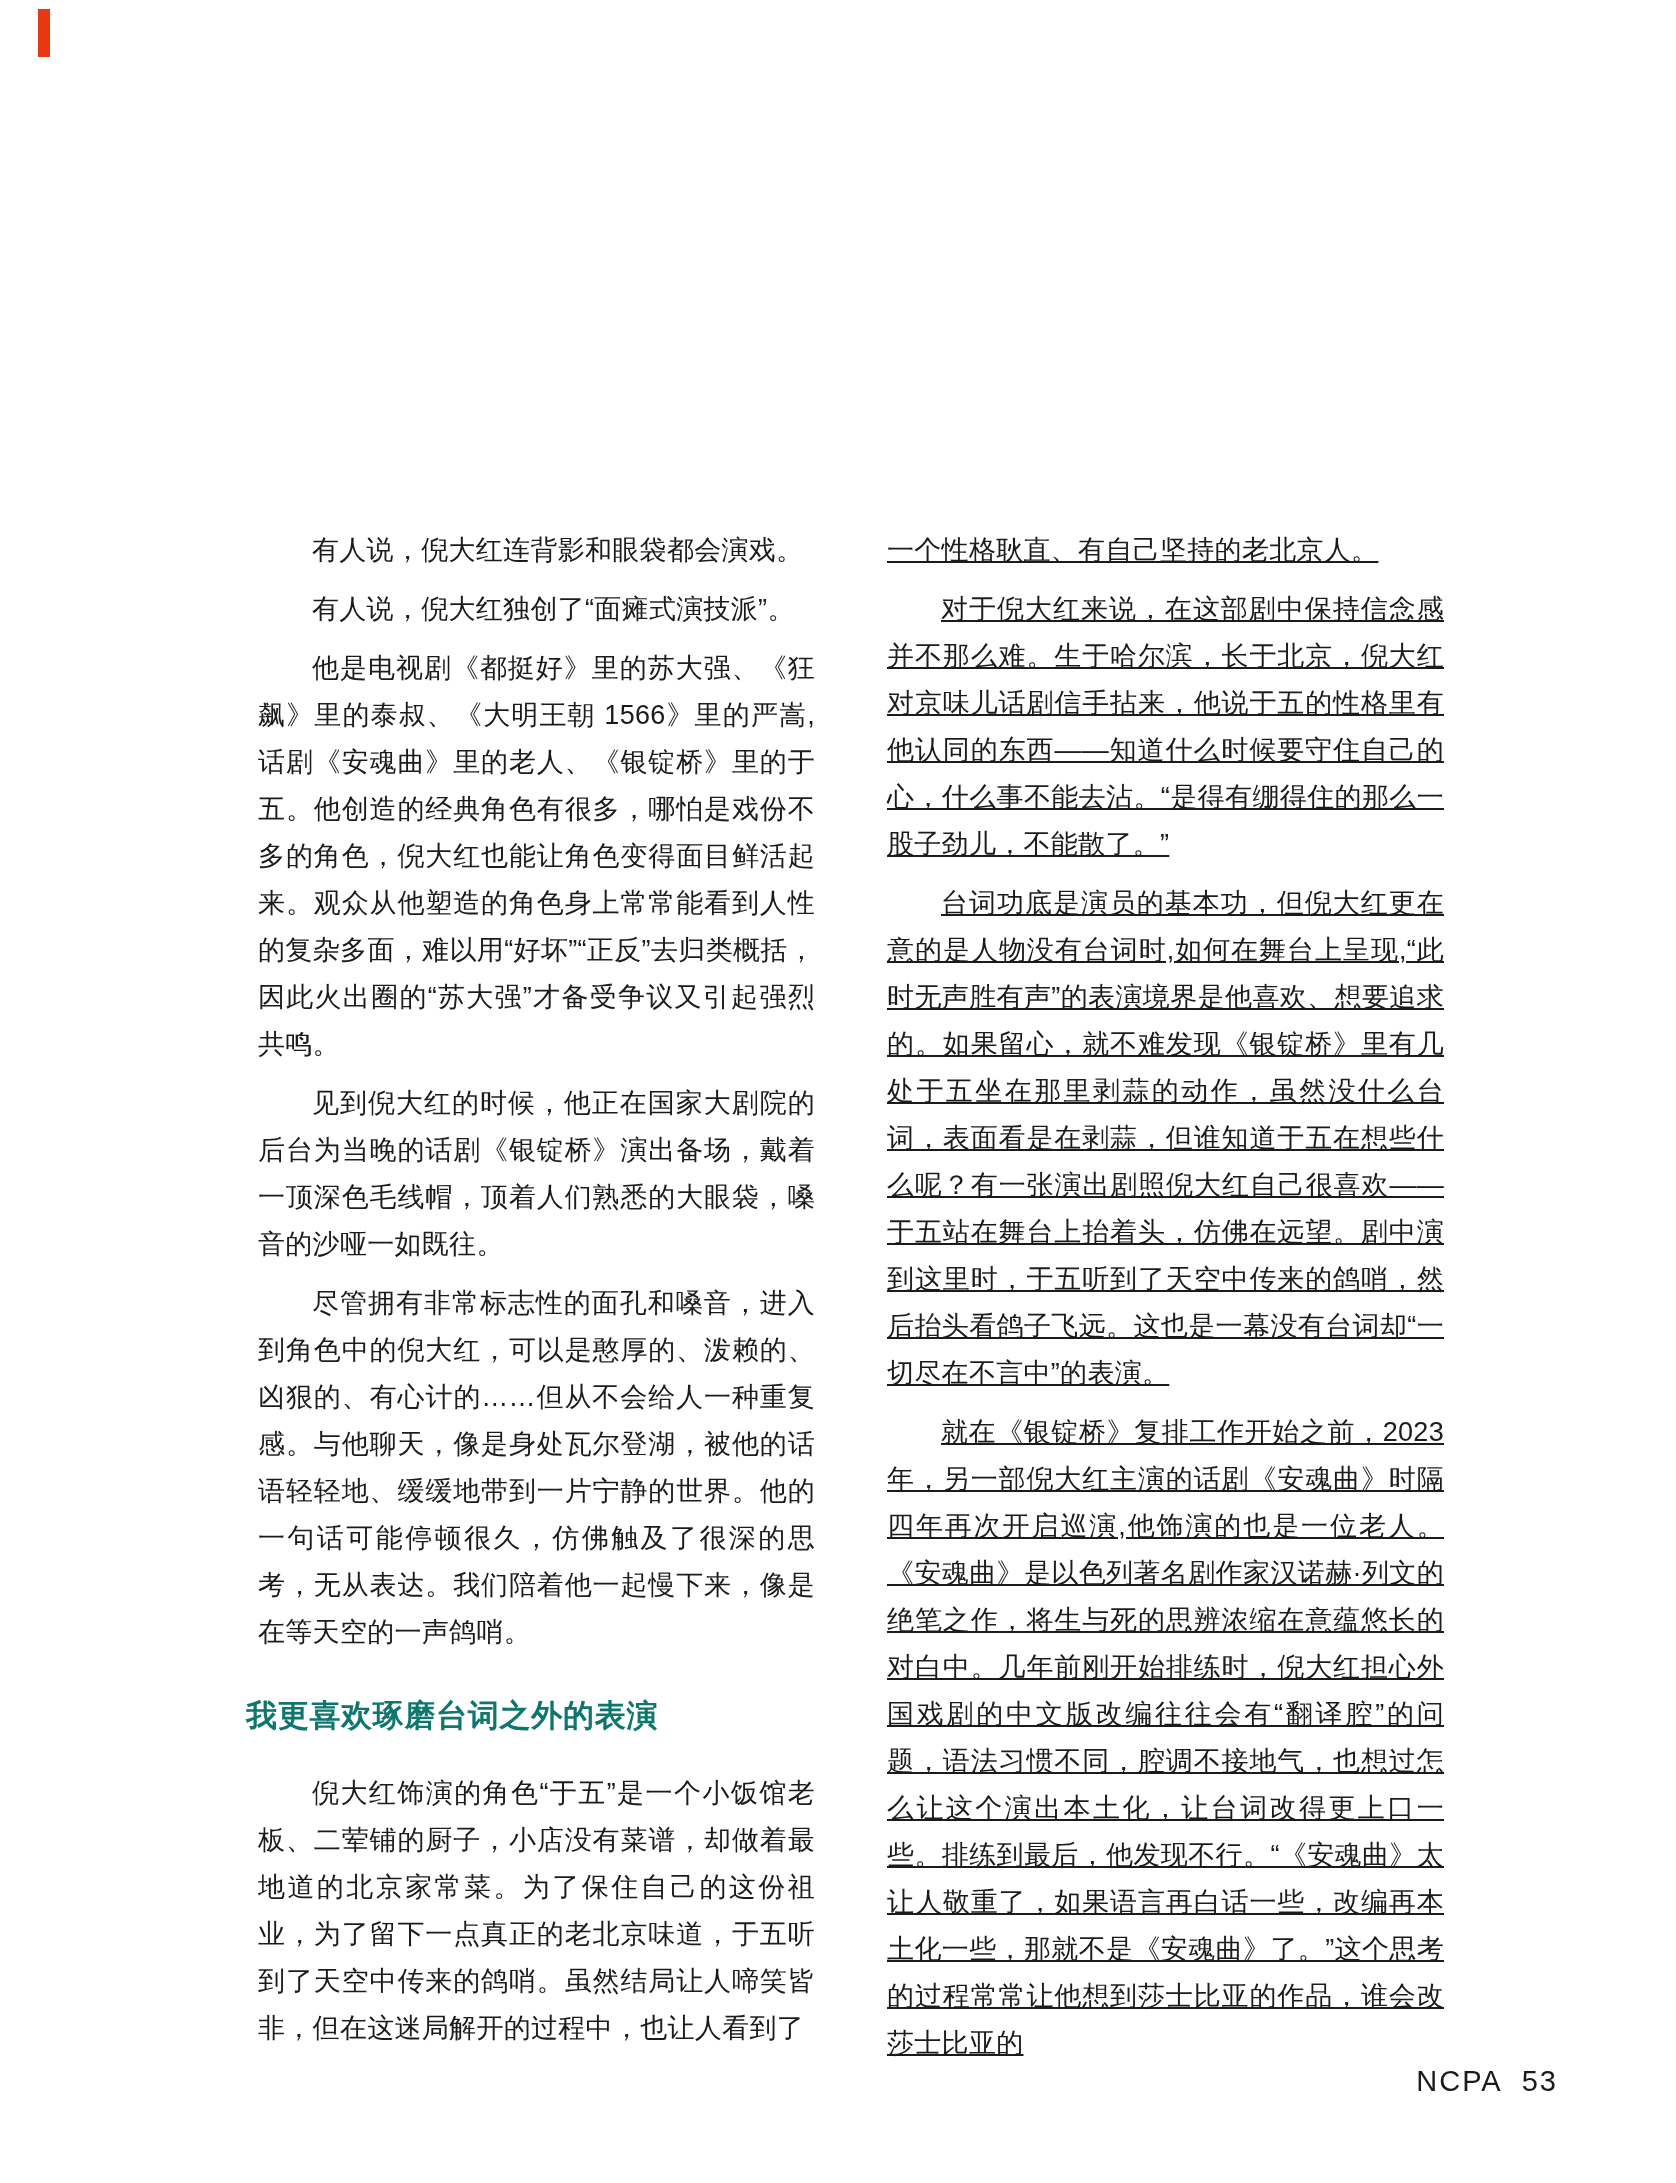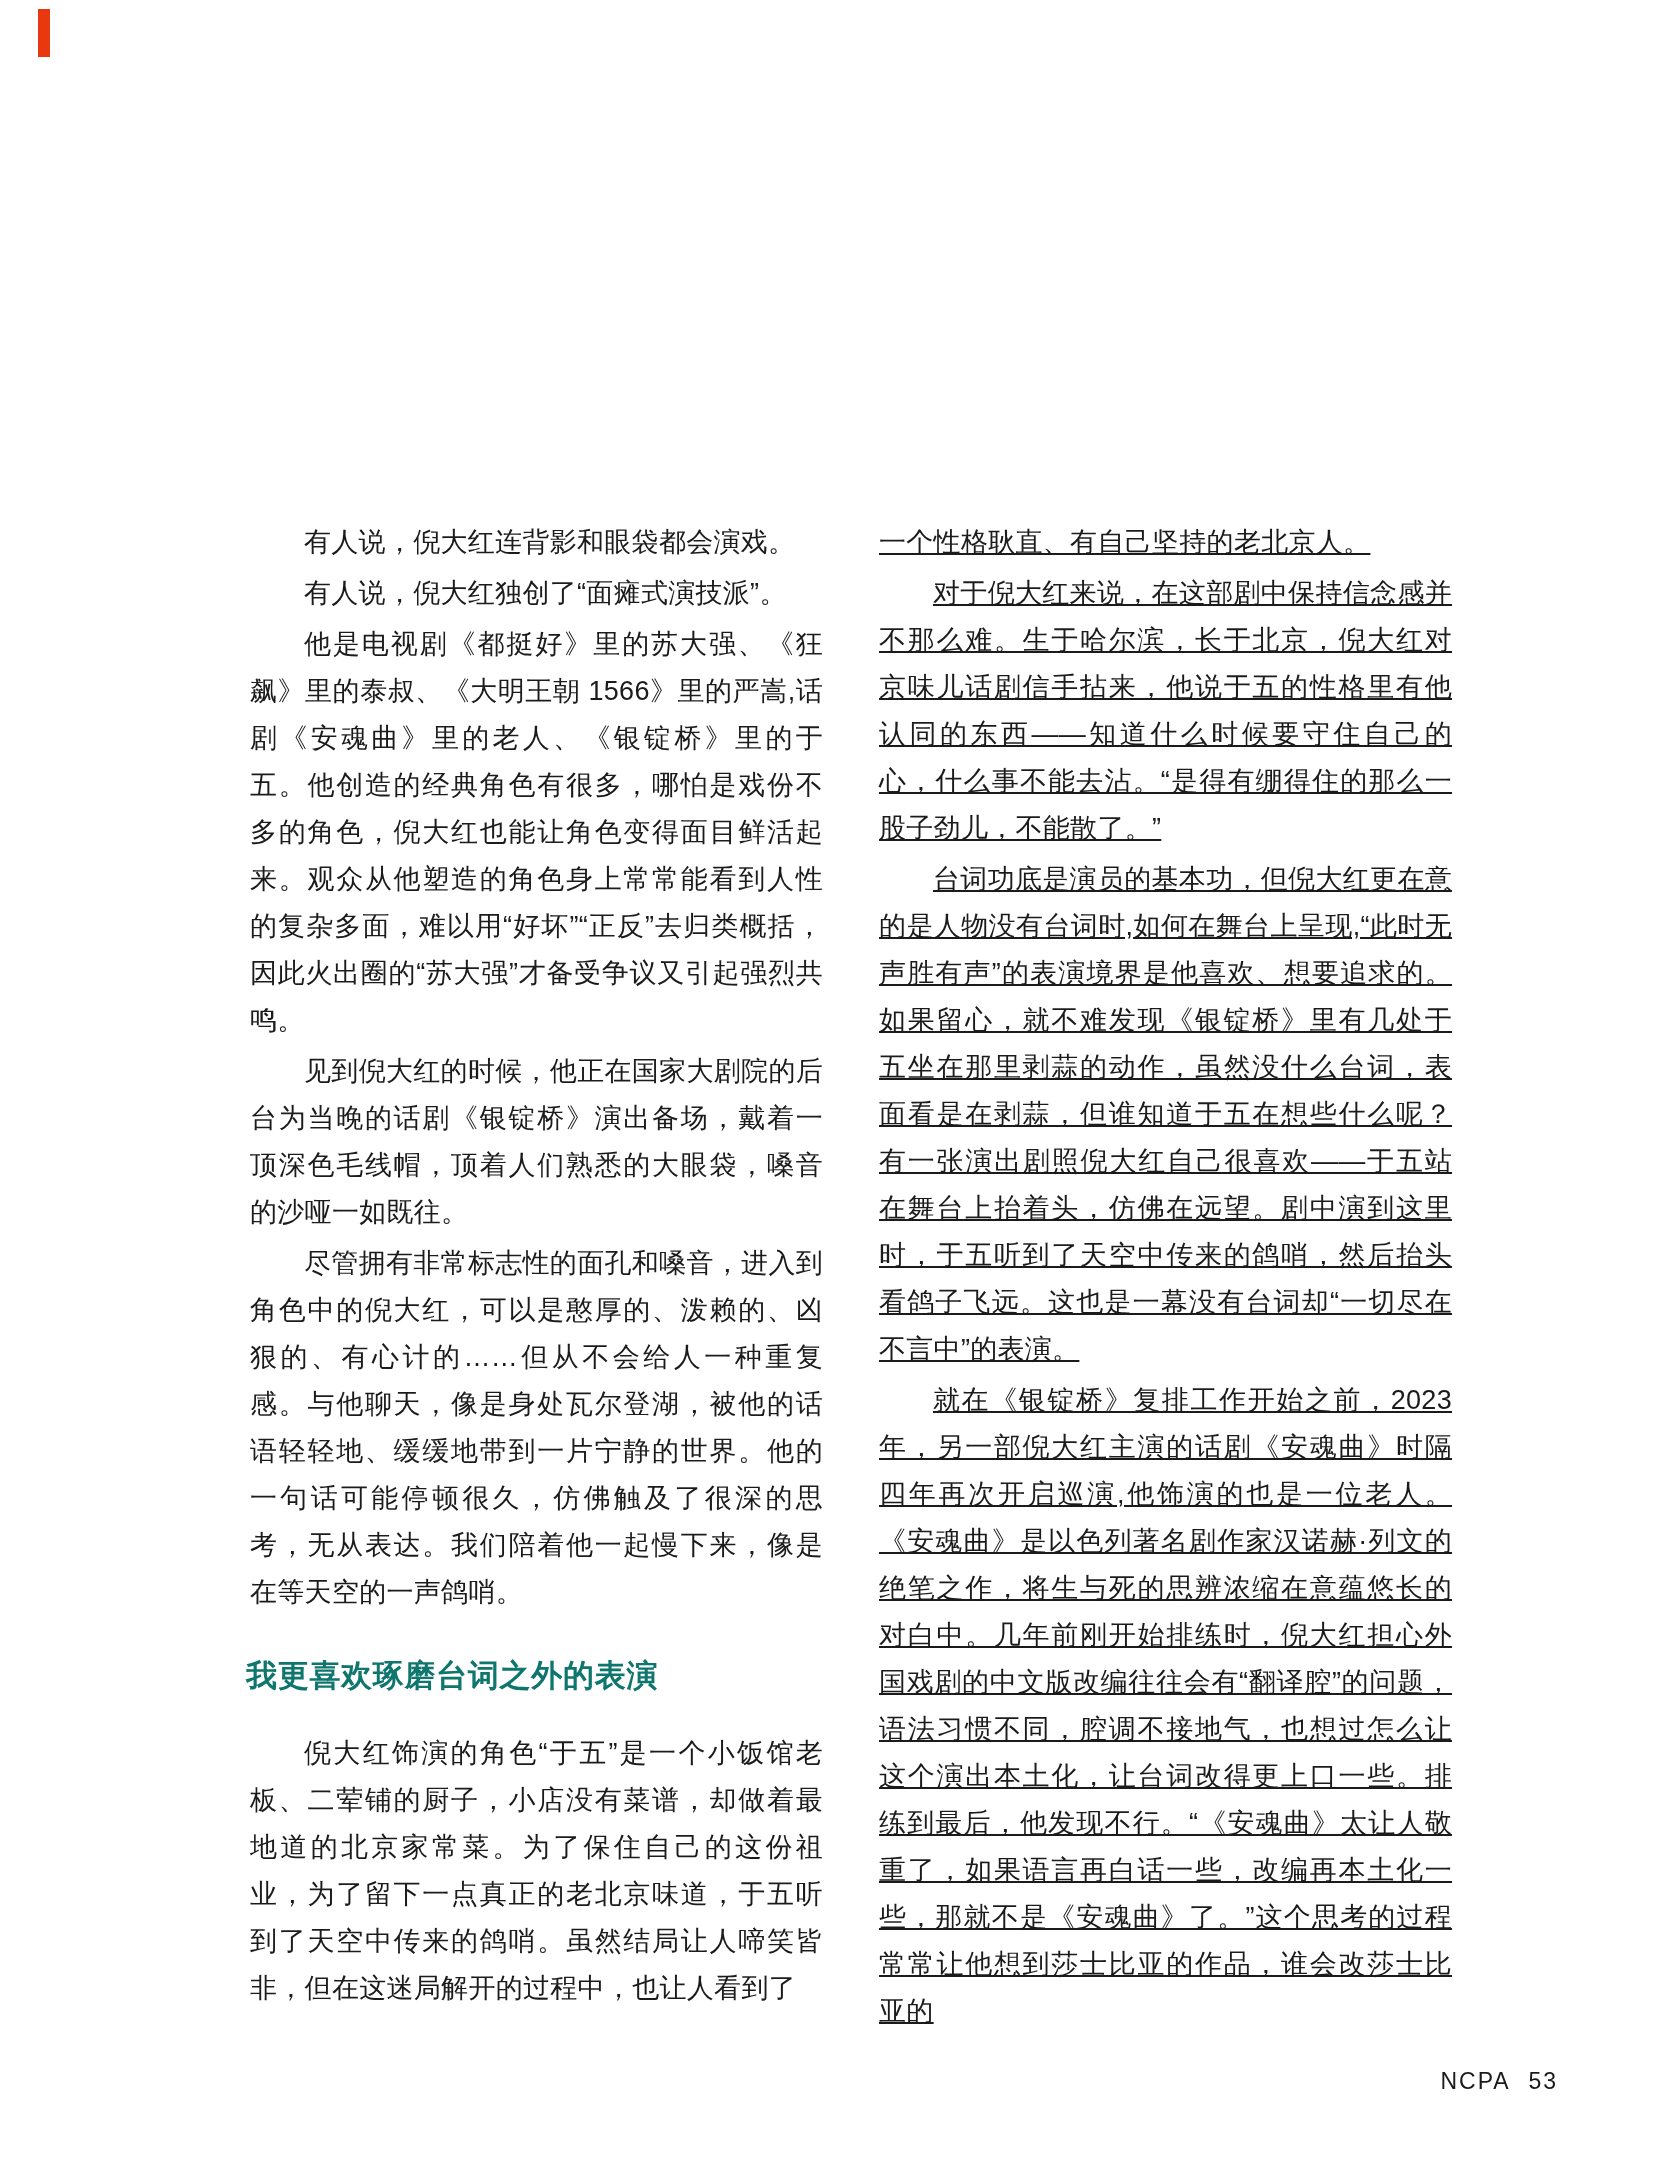--- a/index.html
+++ b/index.html
@@ -30,40 +30,40 @@
     color: #1b1b1b;
     font-size: 27px;
     line-height: 47px;
     text-align: justify;
     text-justify: inter-ideograph;
     letter-spacing: 0.3px;
   }
   .col-left  { left: 246px; }
   .col-right { left: 875px; text-decoration: underline; }
   p.body {
-    margin: 4px;
+    margin: 12px;
     padding: 0;
     text-indent: 2em;
   }
   p.no-indent { text-indent: 0; }
   .heading {
     font-size: 31px;
     font-weight: bold;
     line-height: 44px;
     margin: 38px 0 32px 0;
     text-align: left;
     text-indent: 0;
     color: #0f766e;
     letter-spacing: 0.7px;
   }
   .footer {
     position: absolute;
     right: 118px;
     top: 2065px;
-    font-size: 23px;
+    font-size: 29px;
     line-height: 32px;
     color: #1a1a1a;
     letter-spacing: 2px;
     word-spacing: 10.6px;
     text-align: right;
   }
 </style>
 </head>
 <body>
 

